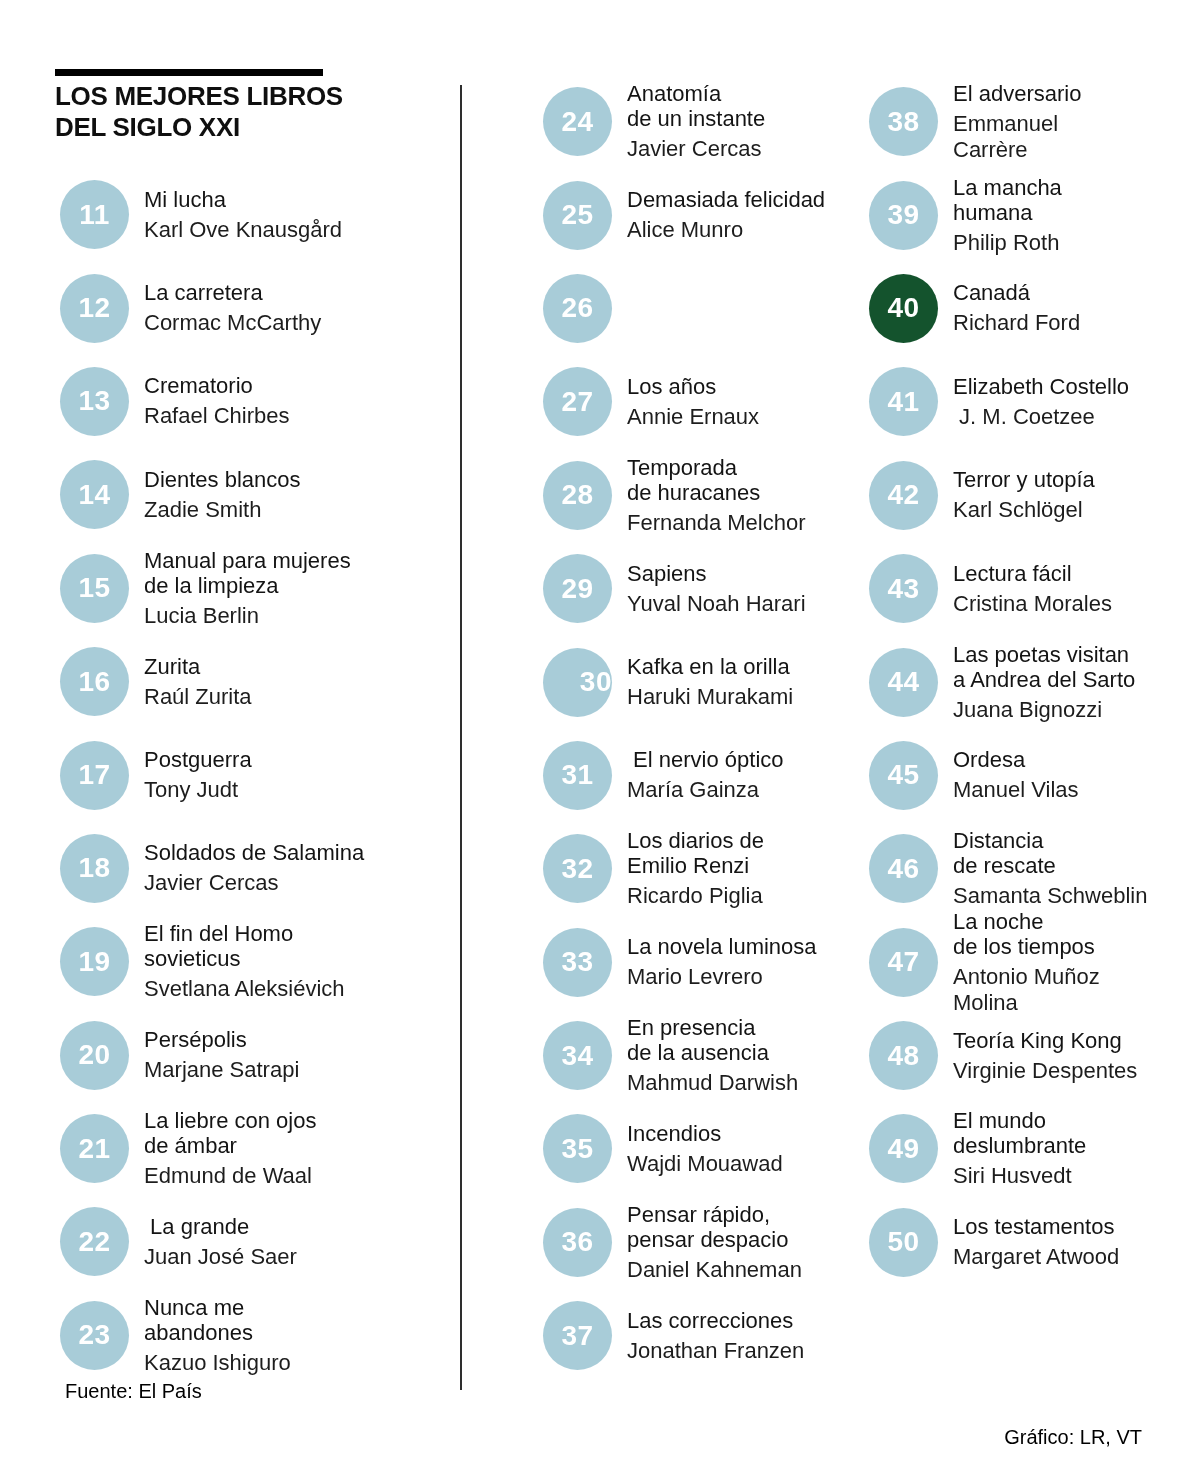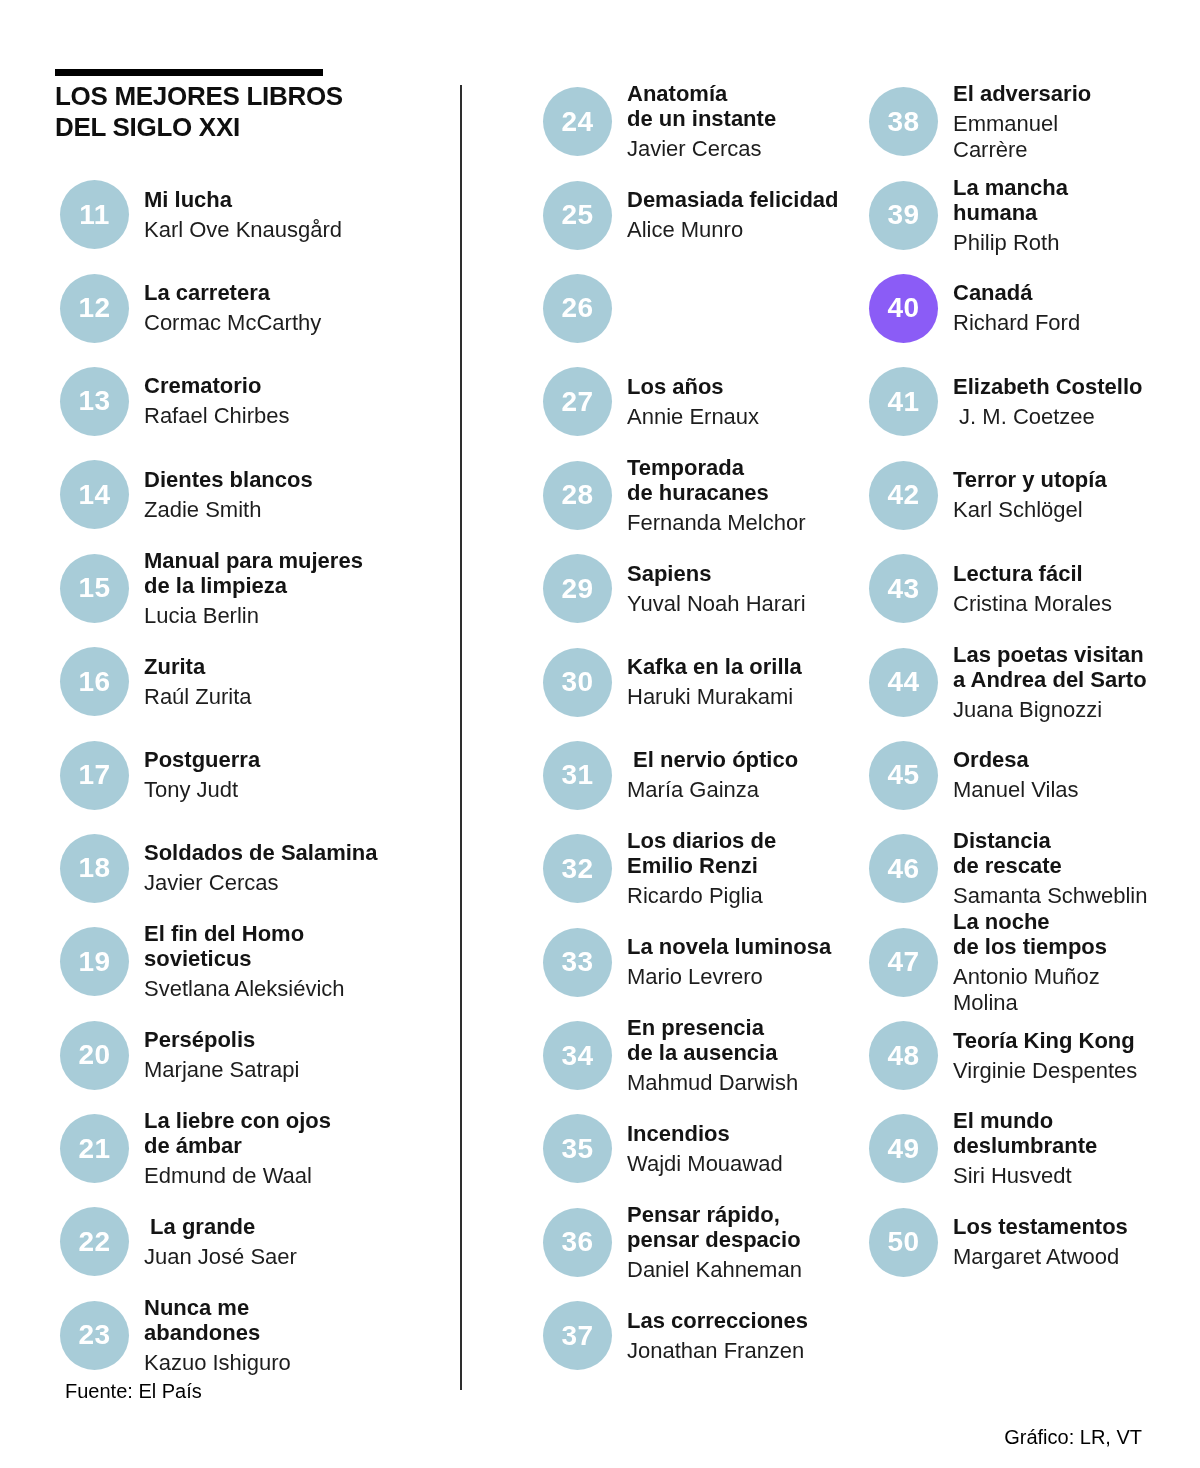--- a/index.html
+++ b/index.html
@@ -60,21 +60,21 @@
   .num {
     color: #ffffff;
     font-size: 28px;
     font-weight: 700;
     letter-spacing: 0.5px;
   }
   .text { margin-left: 15px; }
   .title {
     font-size: 22px;
     line-height: 25px;
-    font-weight: 700;
+    font-weight: 400;
     color: #141414;
     white-space: pre;
   }
   .author {
     font-size: 22px;
     line-height: 26px;
     font-weight: 400;
     color: #1d1d1d;
     margin-top: 5px;
     white-space: pre;
@@ -274,21 +274,21 @@
       <div class="item">
     <div class="badge" style="background: rgb(168, 204, 216);">
       <span class="num" style="color: rgb(255, 255, 255);">29</span>
     </div>
     <div class="text">
       <div class="title">Sapiens</div>
       <div class="author">Yuval Noah Harari</div>
     </div>
   </div>
       <div class="item">
-    <div class="badge" style="background: rgb(168, 204, 216);">
+    <div class="badge" style="background: rgb(168, 204, 216); justify-content: flex-end;">
       <span class="num" style="color: rgb(255, 255, 255);">30</span>
     </div>
     <div class="text">
       <div class="title">Kafka en la orilla</div>
       <div class="author">Haruki Murakami</div>
     </div>
   </div>
       <div class="item">
     <div class="badge" style="background: rgb(168, 204, 216);">
       <span class="num" style="color: rgb(255, 255, 255);">31</span>
@@ -371,21 +371,21 @@
     <div class="badge" style="background: rgb(168, 204, 216);">
       <span class="num" style="color: rgb(255, 255, 255);">39</span>
     </div>
     <div class="text">
       <div class="title">La mancha
 humana</div>
       <div class="author">Philip Roth</div>
     </div>
   </div>
       <div class="item">
-    <div class="badge" style="background: #8b5cf6;">
+    <div class="badge" style="background: #14532d;">
       <span class="num" style="color: rgb(255, 255, 255);">40</span>
     </div>
     <div class="text">
       <div class="title">Canadá</div>
       <div class="author">Richard Ford</div>
     </div>
   </div>
       <div class="item">
     <div class="badge" style="background: rgb(168, 204, 216);">
       <span class="num" style="color: rgb(255, 255, 255);">41</span>

